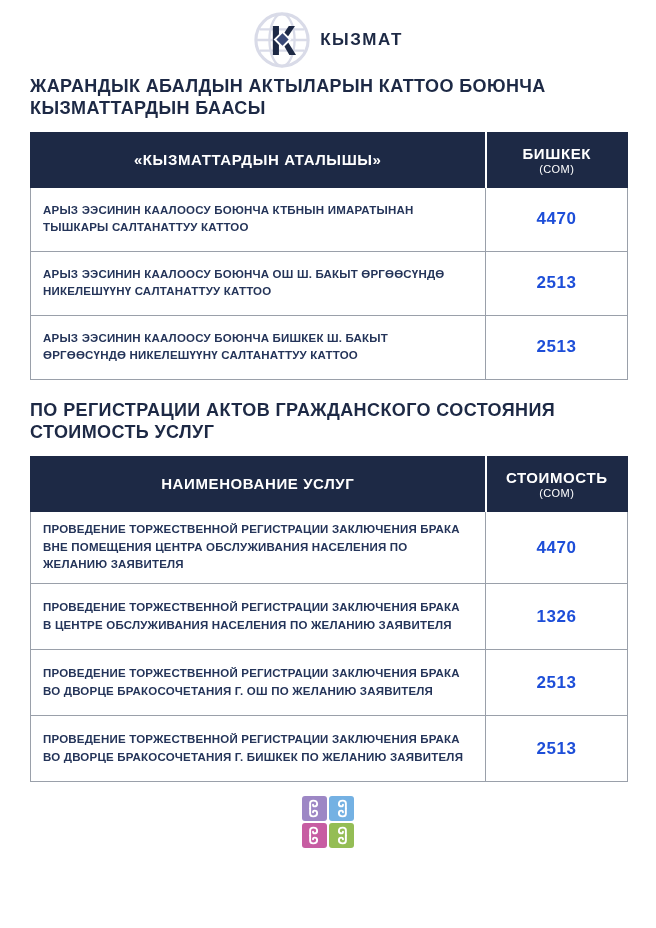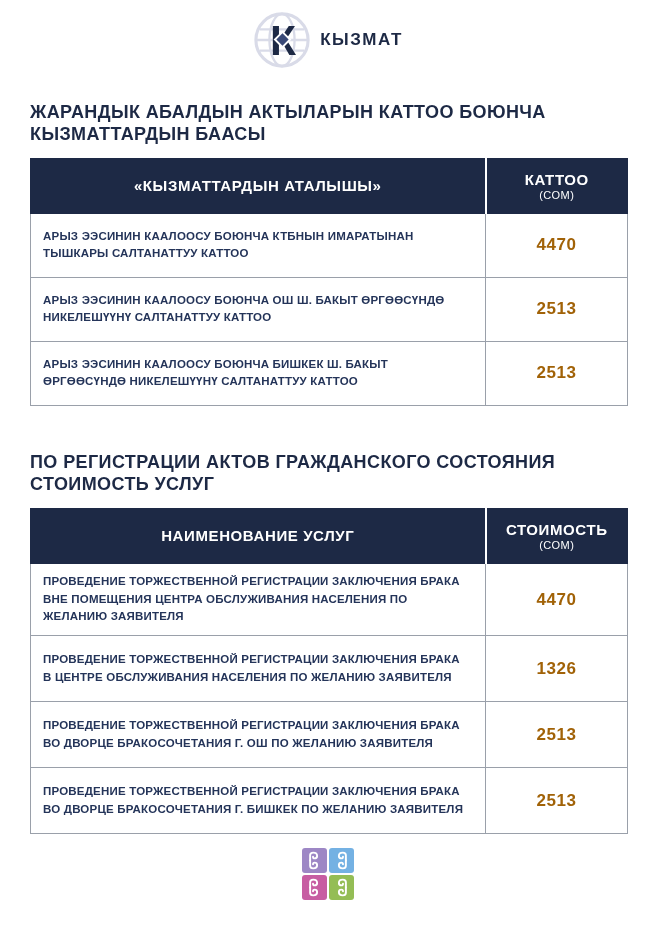--- a/index.html
+++ b/index.html
@@ -26,21 +26,21 @@
   .globe-wrap { width: 58px; height: 58px; flex: 0 0 auto; }
   .brand {
     font-size: 17px;
     font-weight: 800;
     letter-spacing: 1.5px;
     color: #1d2945;
   }
 
   
   .section-title {
-    margin: 26px 28px 12px 30px;
+    margin: 0 28px 12px 30px;
     color: #1d2945;
     font-size: 18px;
     font-weight: 800;
     line-height: 1.22;
     letter-spacing: 0.4px;
   }
   .section-title .line { display: block; }
 
   
   table.price-table {
@@ -82,21 +82,21 @@
     font-size: 11.5px;
     font-weight: 700;
     line-height: 1.55;
     letter-spacing: 0.2px;
     vertical-align: middle;
     height: 64px;
   }
   td.cell-price {
     text-align: center;
     vertical-align: middle;
-    color: #a16207;
+    color: #1d4ed8;
     font-size: 17px;
     font-weight: 800;
     letter-spacing: 0.5px;
   }
   .table2 td.cell-name { height: 66px; }
 
   .gap-between-sections { height: 20px; }
 
   
   .ornament {
@@ -145,21 +145,21 @@
     <span class="line">КЫЗМАТТАРДЫН БААСЫ</span>
   </div>
 
   <table class="price-table table1">
     <thead>
       <tr>
         <th class="col-name">
           <div class="h-main">«КЫЗМАТТАРДЫН АТАЛЫШЫ»</div>
         </th>
         <th class="col-price">
-          <div class="h-main">КАТТОО</div>
+          <div class="h-main">БИШКЕК</div>
           <div class="h-sub">(СОМ)</div>
         </th>
       </tr>
     </thead>
     <tbody>
       <tr>
         <td class="cell-name">АРЫЗ ЭЭСИНИН КААЛООСУ БОЮНЧА КТБНЫН ИМАРАТЫНАН ТЫШКАРЫ САЛТАНАТТУУ КАТТОО</td>
         <td class="cell-price">4470</td>
       </tr>
       <tr>

